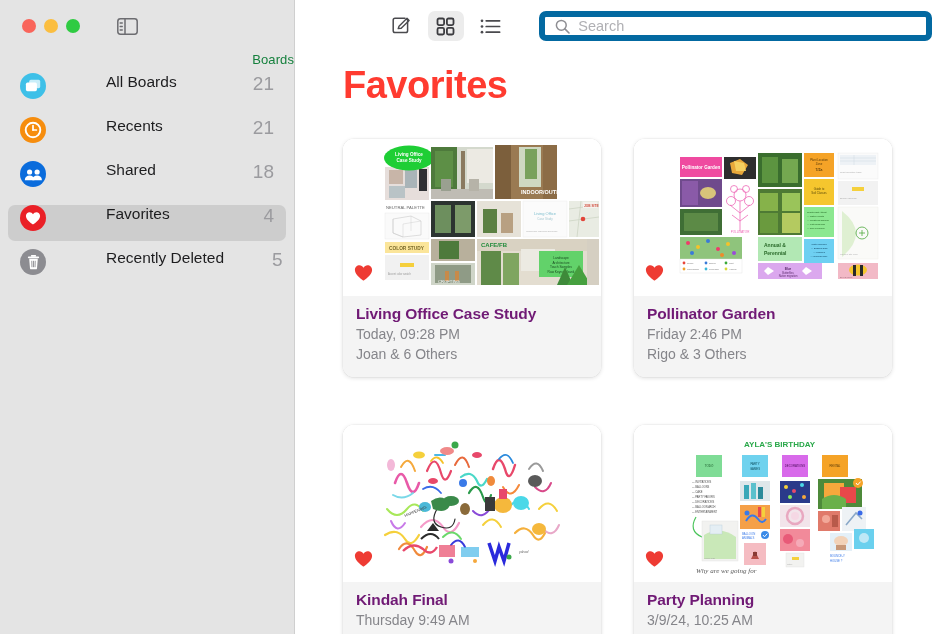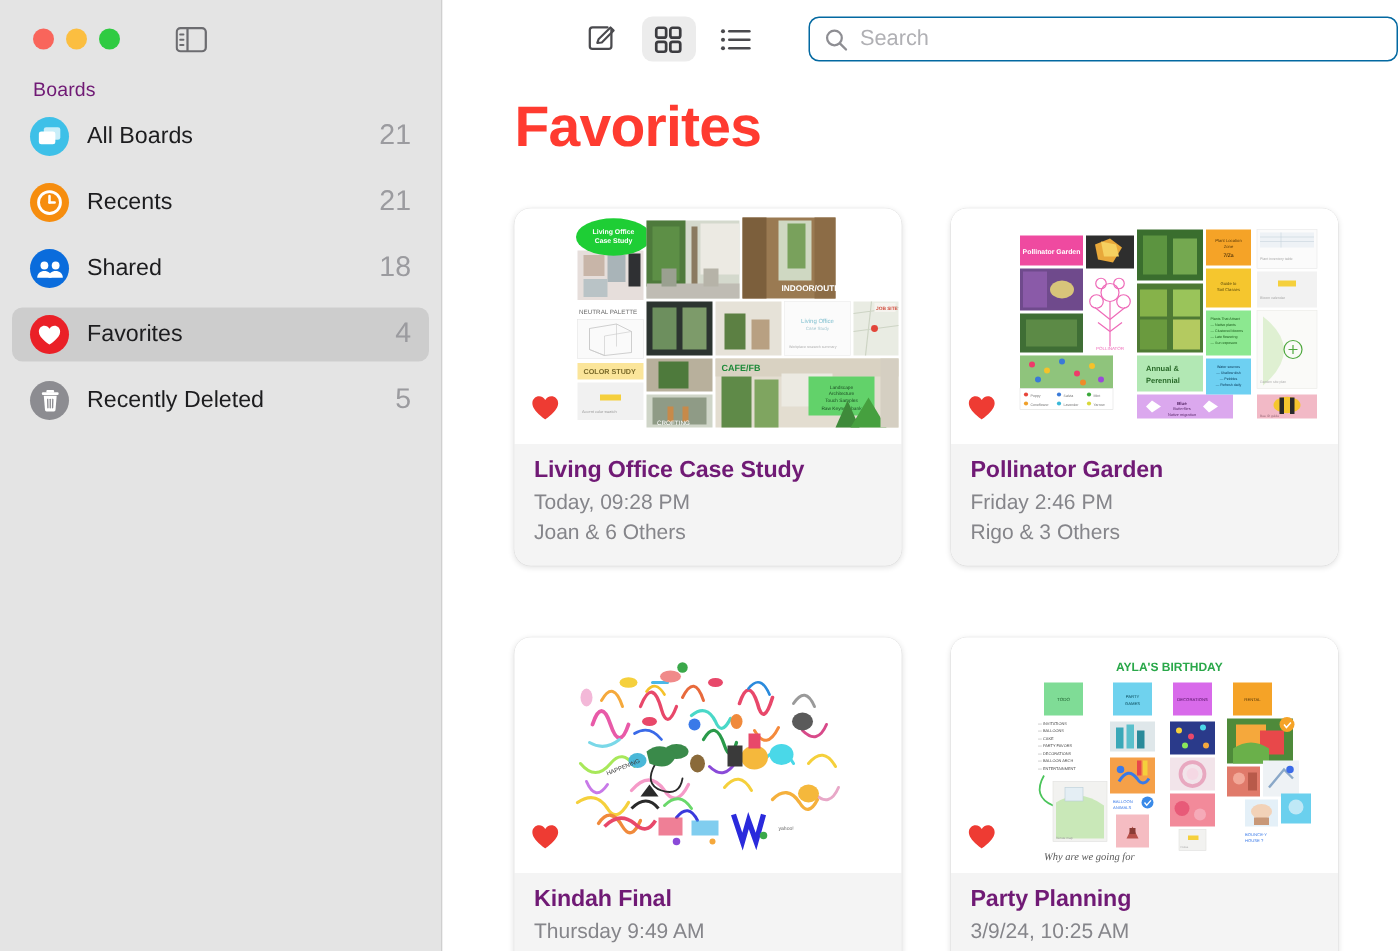--- a/index.html
+++ b/index.html
@@ -39,34 +39,35 @@
   .dot.yellow { background: #fbbe40; }
   .dot.green { background: #2fcb42; }
   .sidebar-toggle {
     margin-left: 28px;
     width: 22px; height: 18px;
     display: flex; align-items: center; justify-content: center;
     cursor: default;
   }
   .sb-head {
     font-size: 13px;
-    color: #701a75;
+    color: #15803d;
     padding: 0 0 6px 22px;
     font-weight: 400;
     letter-spacing: 0.1px;
+    text-align: right;
   }
   .sb-list { padding: 0 8px; }
   .sb-item {
     display: flex;
-    align-items: center;
     height: 36px;
     margin: 0 0 8px 0;
     padding: 0 12px 0 12px;
     border-radius: 7px;
     cursor: default;
+    gap: 48px;
   }
   .sb-item.selected { background: #cdcdcd; }
   .sb-icon {
     width: 26px; height: 26px;
     border-radius: 50%;
     flex: 0 0 26px;
     display: flex; align-items: center; justify-content: center;
     margin-right: 12px;
   }
   .sb-label {
@@ -100,21 +101,21 @@
     display: flex; align-items: center; justify-content: center;
     border-radius: 7px;
     cursor: default;
     margin-right: 9px;
   }
   .tb-btn.active { background: #ececec; }
   .search-wrap {
     margin-left: 22px;
     width: 395px;
     height: 30px;
-    border: 1px solid #0369a1;
+    border: 6px solid #0369a1;
     border-radius: 7px;
     display: flex;
     align-items: center;
     padding: 0 10px;
     background: #fff;
   }
   .search-input {
     border: none; outline: none;
     font-family: "Liberation Sans", sans-serif;
     font-size: 14.5px;

